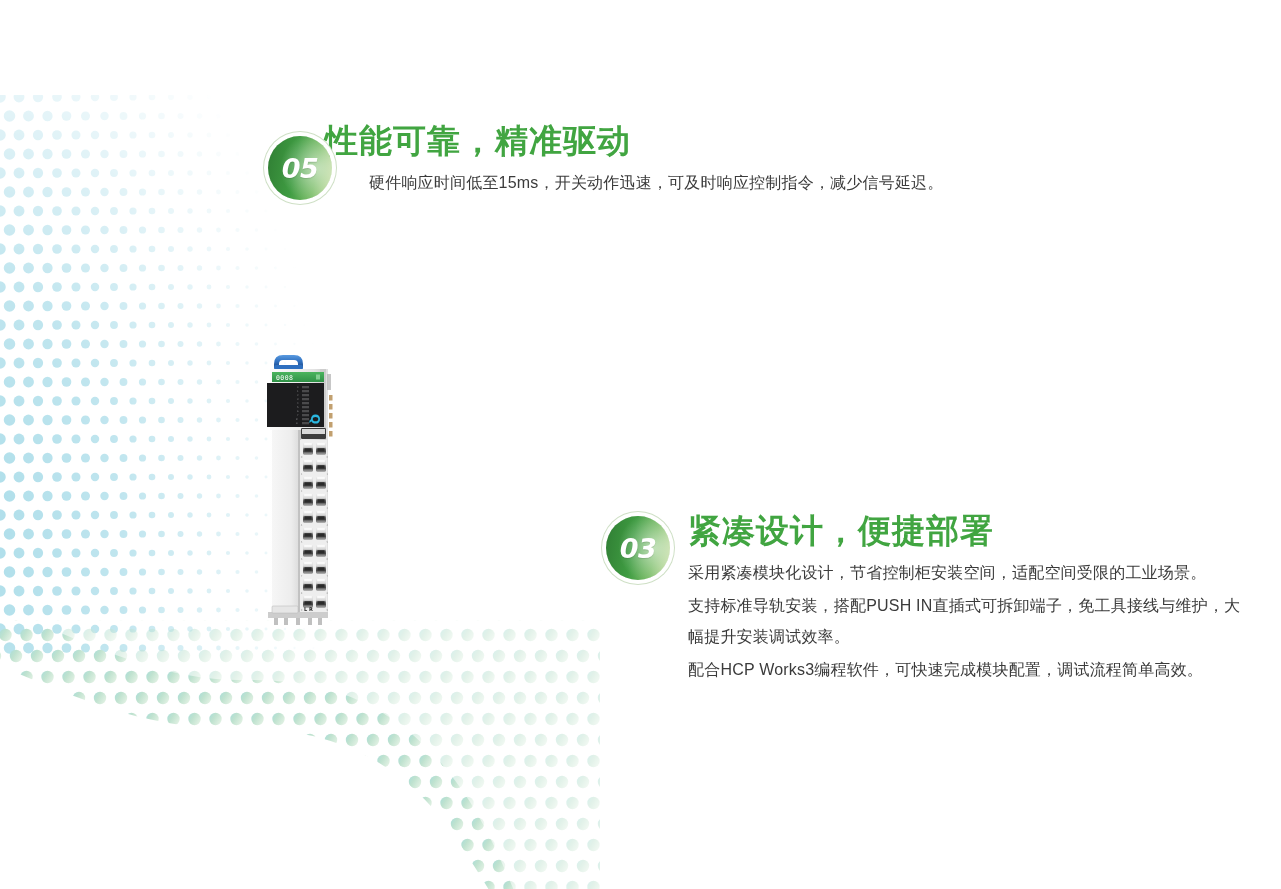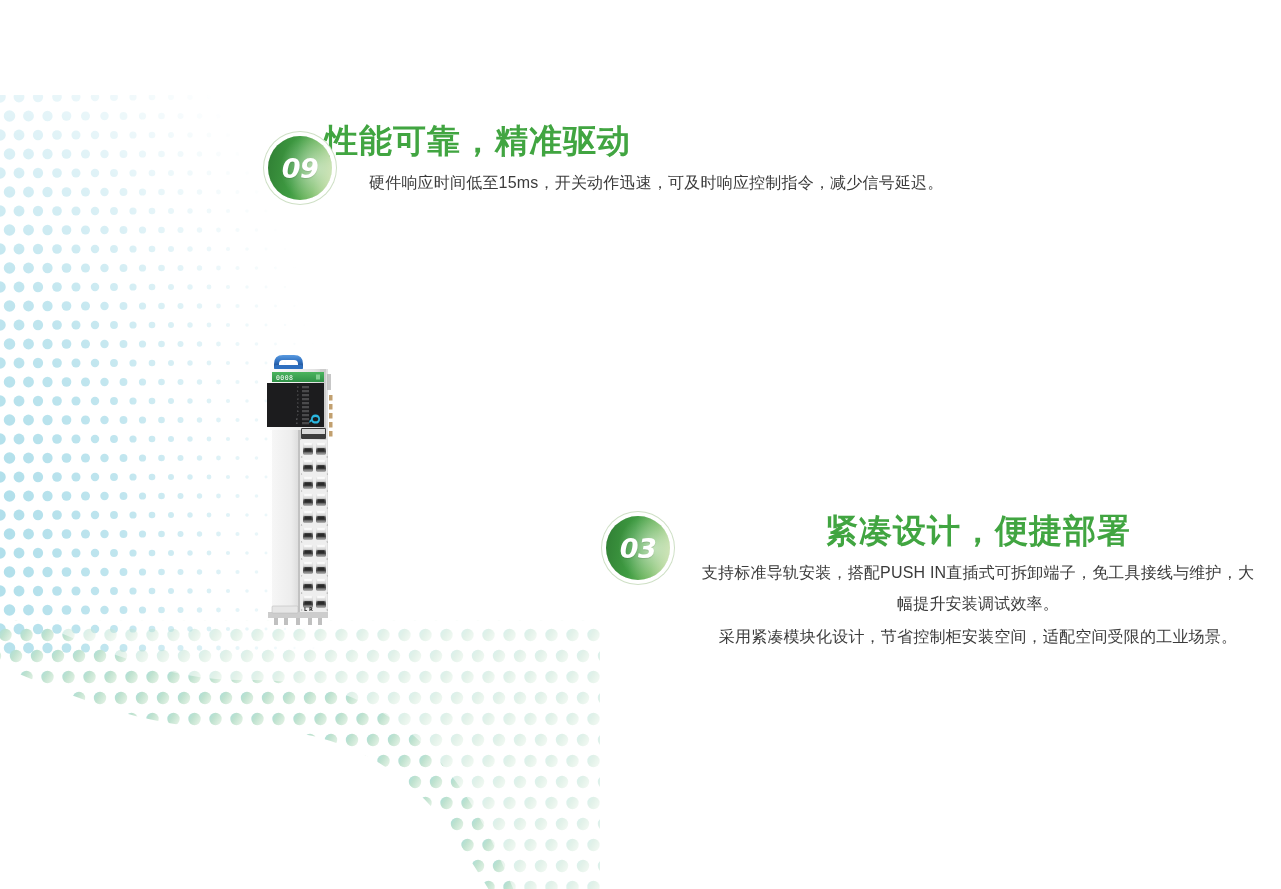--- a/index.html
+++ b/index.html
@@ -64,23 +64,22 @@
     font-style: italic;
     font-weight: bold;
     font-size: 27px;
     color: #ffffff;
     letter-spacing: -0.5px;
     line-height: 1;
     text-shadow: 0 1px 1px rgba(0,0,0,0.12);
   }
 
   .feature-body {
-    margin-left: 28px;
+    margin-left: 18px;
     padding-top: 0px;
-    text-align: center;
   }
   .feature-title {
     font-family: "Liberation Sans", "DejaVu Sans", sans-serif;
     font-size: 33px;
     font-weight: bold;
     color: #41a541;
     letter-spacing: 1px;
     line-height: 1.16;
     white-space: nowrap;
     margin: 0 0 7px 0;
@@ -1472,34 +1471,35 @@
     <rect x="50" y="266" width="4" height="7" fill="#c0c0c0"></rect>
     <rect x="60" y="266" width="4" height="7" fill="#c0c0c0"></rect>
     <text x="46" y="259" font-family="DejaVu Sans, sans-serif" font-size="5" font-weight="bold" fill="#2a2a2a">L R</text>
   </g>
 </svg>
 
 <div class="content">
 
   <section class="feature" id="feature-01">
     <div class="badge">
-      <span class="badge-num">09</span>
+      <span class="badge-num">05</span>
     </div>
     <h2 class="feature-title">性能可靠，精准驱动</h2>
     <div class="feature-paras">
       <p>硬件响应时间低至15ms，开关动作迅速，可及时响应控制指令，减少信号延迟。</p>
     </div>
   </section>
 
   <section class="feature" id="feature-02">
     <div class="badge">
       <span class="badge-num">03</span>
     </div>
     <div class="feature-body">
       <h2 class="feature-title">紧凑设计，便捷部署</h2>
       <div class="feature-paras">
+        <p>采用紧凑模块化设计，节省控制柜安装空间，适配空间受限的工业场景。</p>
         <p>支持标准导轨安装，搭配PUSH IN直插式可拆卸端子，免工具接线与维护，大幅提升安装调试效率。</p>
-        <p>采用紧凑模块化设计，节省控制柜安装空间，适配空间受限的工业场景。</p>
+        <p>配合HCP Works3编程软件，可快速完成模块配置，调试流程简单高效。</p>
       </div>
     </div>
   </section>
 
 </div>
 
 </body></html>

